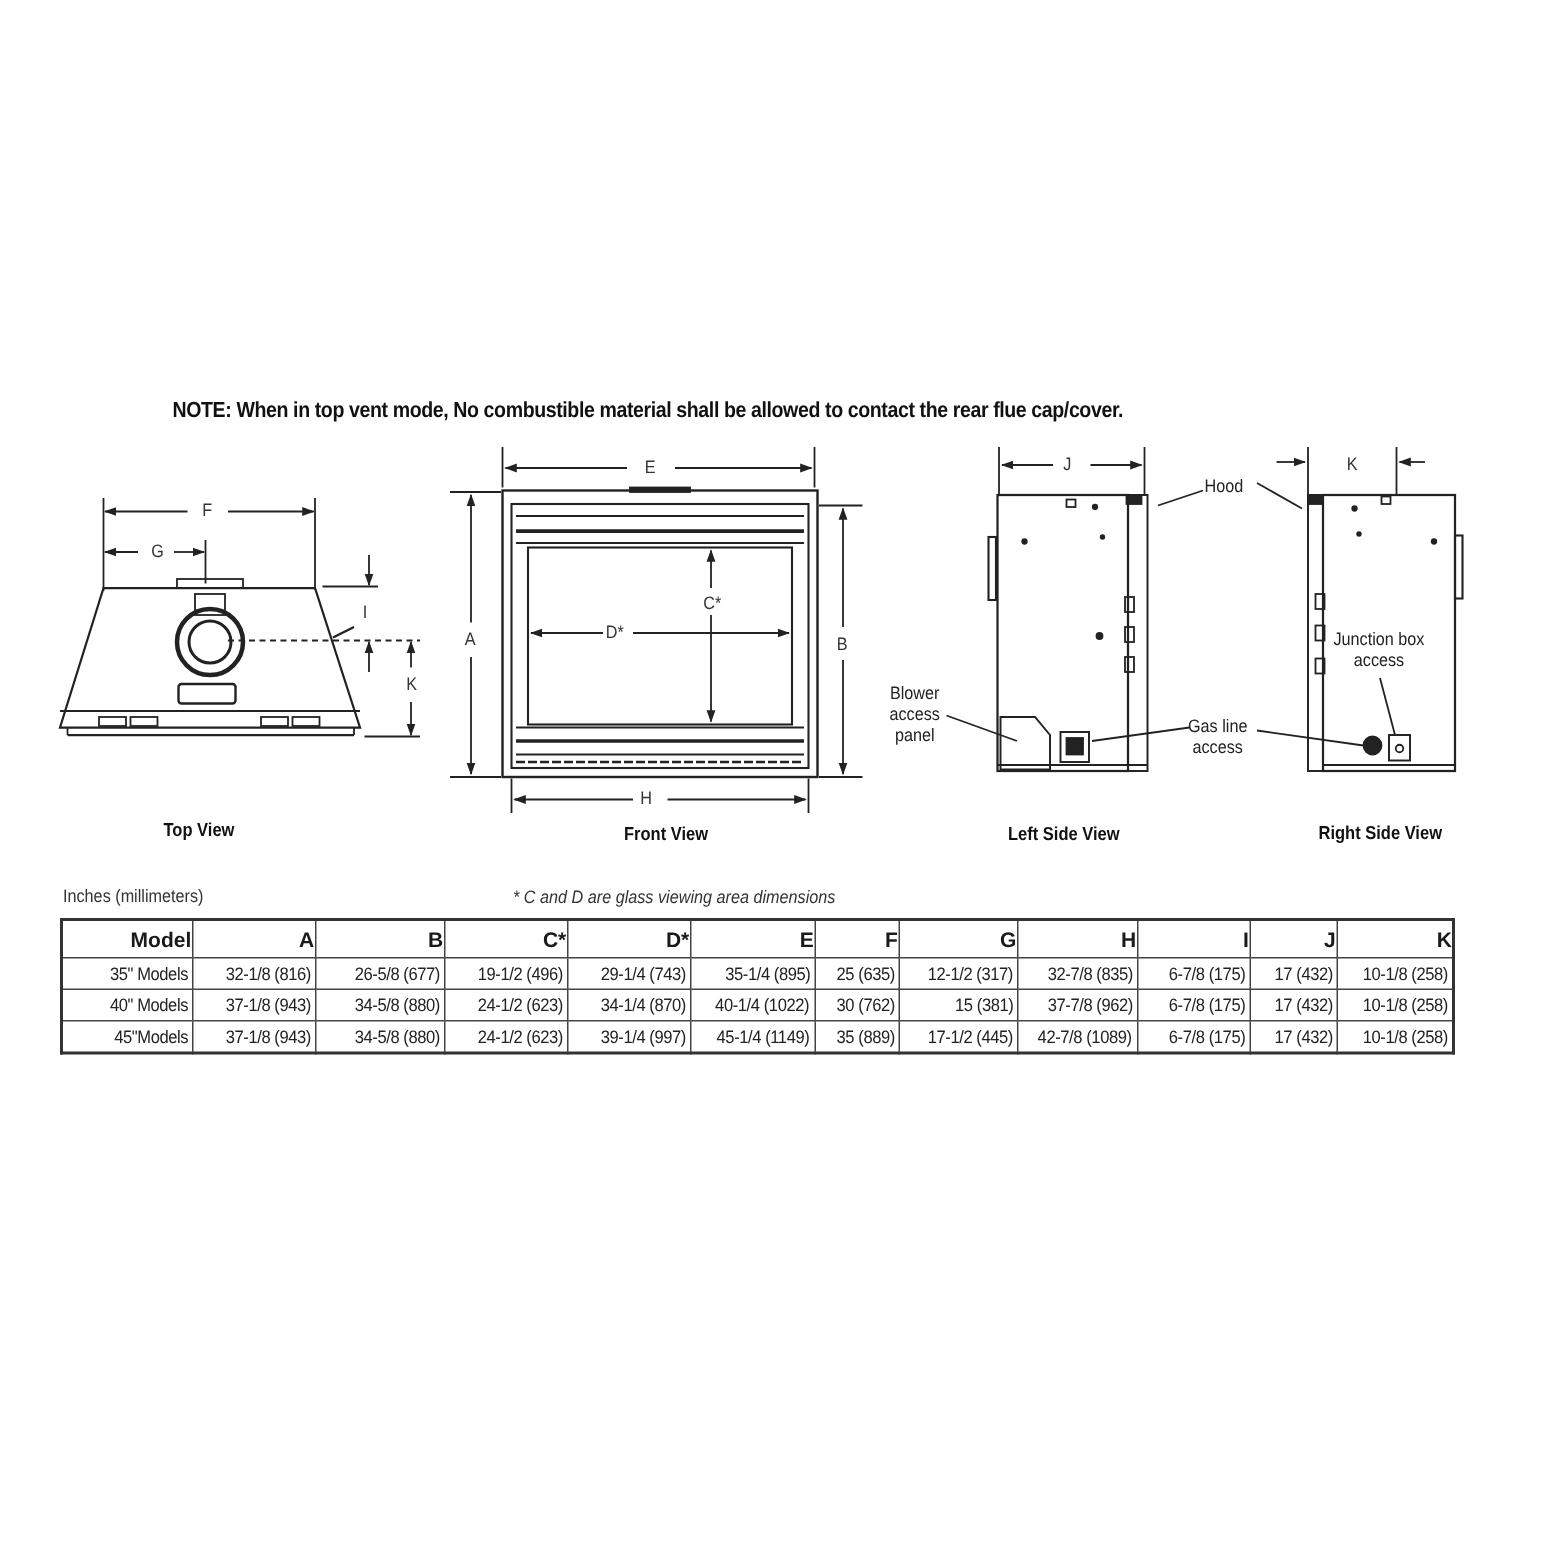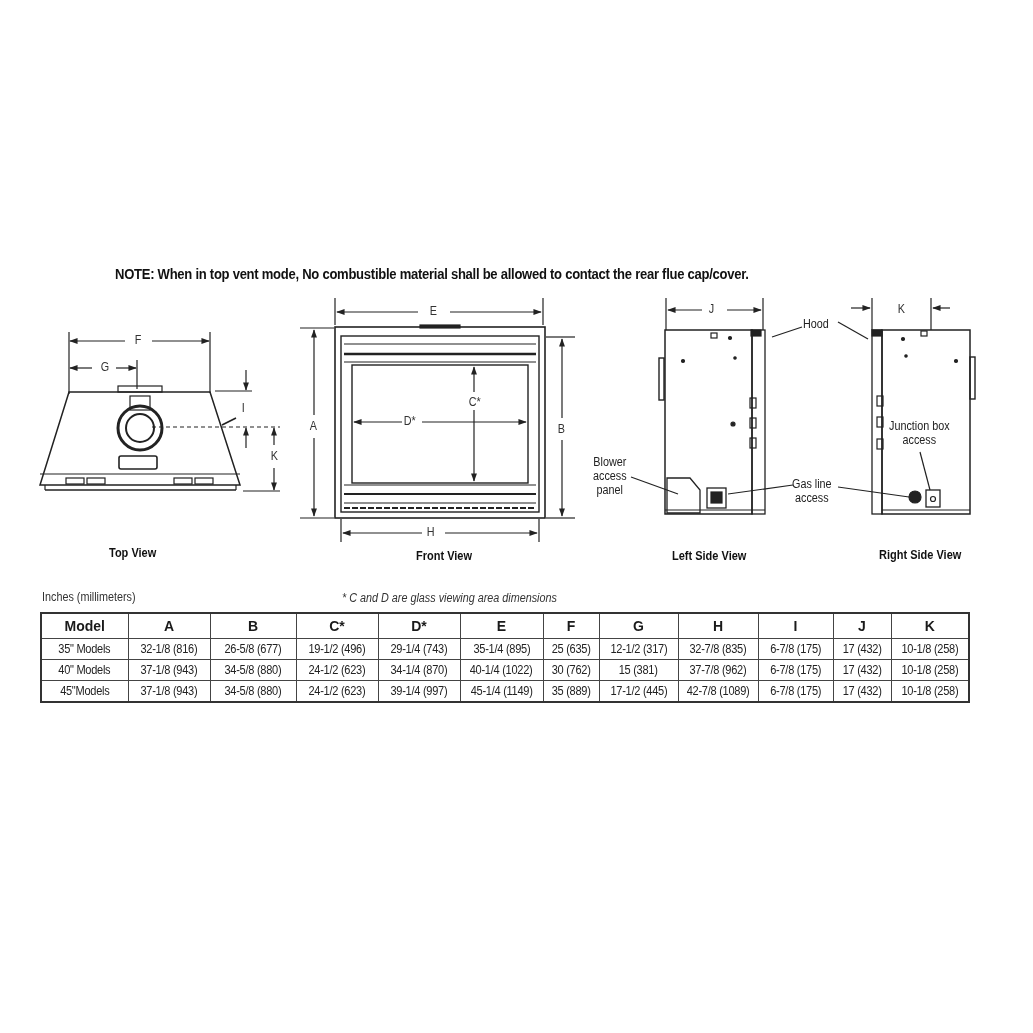--- a/index.html
+++ b/index.html
@@ -12,21 +12,21 @@
              transform:scaleX(0.88); transform-origin:left top; }
   .dimlbl { font-size:12px; color:#333; background:#fff; padding:0 2px; white-space:nowrap;
             transform:scaleX(0.9); transform-origin:left top; }
   .callout { font-size:12px; color:#222; text-align:center; line-height:14px; white-space:nowrap;
              transform:scaleX(0.9); transform-origin:left top; }
   svg.drawing { position:absolute; left:0; top:0; width:1033px; height:1033px; }
   .units { left:42px; top:590px; font-size:12px; color:#333; transform:scaleX(0.9); transform-origin:left top; white-space:nowrap; }
   .footnote { left:342px; top:591px; font-size:12px; font-style:italic; color:#333; transform:scaleX(0.9); transform-origin:left top; white-space:nowrap; }
   table.dims { position:absolute; left:40px; top:612px; border-collapse:collapse; width:928px;
                table-layout:fixed; border:2px solid #333; }
-  table.dims th, table.dims td { border:1.5px solid #444; text-align:center; padding:0; white-space:nowrap; overflow:hidden; }
+  table.dims th, table.dims td { border:1.5px solid #444; text-align:right; padding:0; white-space:nowrap; overflow:hidden; }
   table.dims th { height:24px; font-size:14px; font-weight:bold; }
   table.dims td { height:20px; font-size:12px; color:#222; letter-spacing:-0.3px; }
   table.dims .inner { display:inline-block; transform:scaleX(0.92); }
 </style>
 </head>
 <body>
 
 <div class="abs note">NOTE: When in top vent mode, No combustible material shall be allowed to contact the rear flue cap/cover.</div>
 
 <svg class="drawing" viewBox="0 0 1033 1033">

